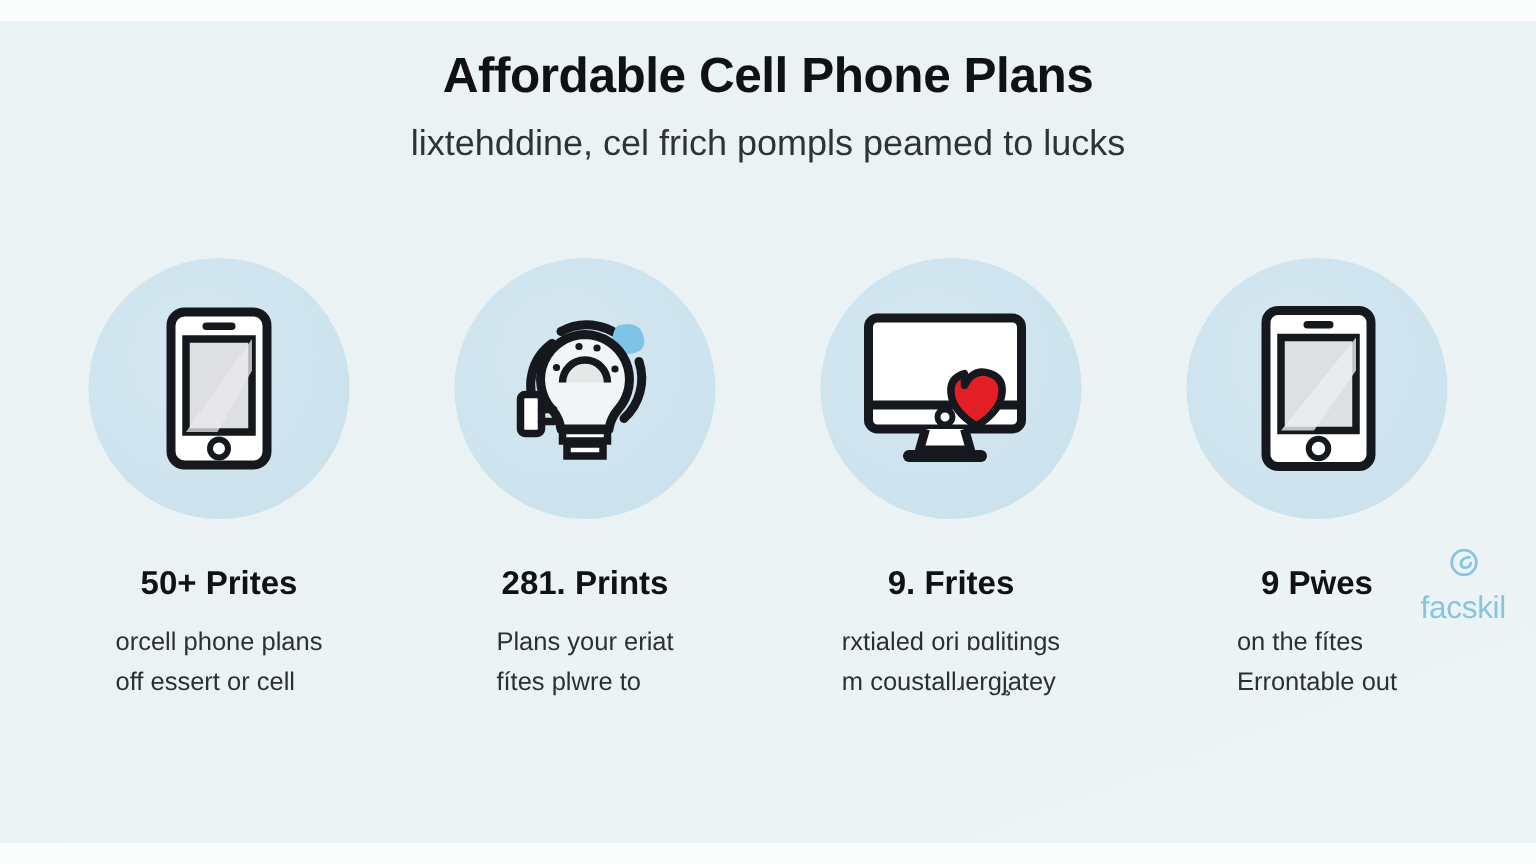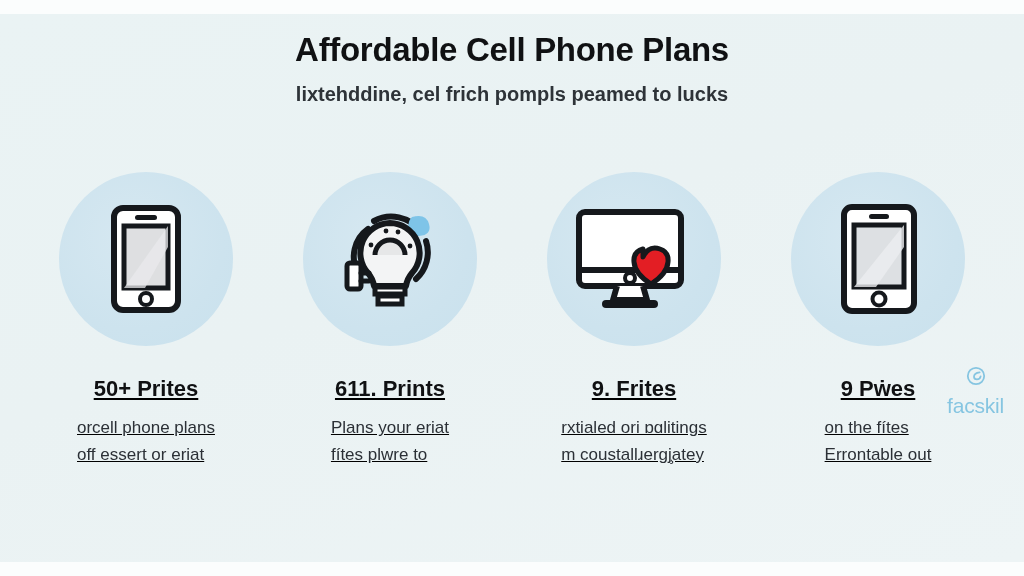--- a/index.html
+++ b/index.html
@@ -44,42 +44,41 @@
     margin: 0;
     font-size: 33px;
     font-weight: 700;
     letter-spacing: -0.3px;
     color: #101113;
     line-height: 1.1;
   }
 
   .subtitle {
     margin: 14px 0 0 0;
-    font-size: 20px;
-    font-weight: 700;
+    font-size: 24px;
+    font-weight: 400;
     color: #2e3338;
     line-height: 1.2;
   }
 
   .columns {
     position: absolute;
     left: 24px;
     top: 172px;
     width: 976px;
     display: flex;
     justify-content: space-between;
     align-items: flex-start;
   }
 
   .col {
     width: 244px;
     display: flex;
     flex-direction: column;
     align-items: center;
-    text-decoration: underline;
   }
 
   .icon-circle {
     width: 174px;
     height: 174px;
     border-radius: 50%;
     background: radial-gradient(circle at 42% 38%, #d6e8f1 0%, #cde3ee 62%, #c9e1ed 100%);
     display: flex;
     align-items: center;
     justify-content: center;
@@ -149,21 +148,21 @@
             <rect x="24" y="23" width="44" height="62" fill="#dedfe1" stroke="#15181c" stroke-width="5"></rect>
             <path d="M24 85 L68 23 L68 44 L45 85 Z" fill="#e9eaec" opacity="0.75"></path>
             <rect x="35" y="12" width="22" height="5" rx="2.5" fill="#15181c"></rect>
             <circle cx="46" cy="96" r="6" fill="#ffffff" stroke="#15181c" stroke-width="4"></circle>
           </svg>
         </span>
       </div>
       <div class="stat">50+ Prites</div>
       <div class="desc">
         <span class="line">orcell phone plans</span>
-        <span class="line">off essert or eriat</span>
+        <span class="line">off essert or cell</span>
       </div>
     </div>
 
     <div class="col">
       <div class="icon-circle">
         <span>
           <svg width="112" height="116" viewBox="0 0 112 116">
 
             <path d="M24 72 A34 34 0 0 1 34 28" fill="none" stroke="#15181c" stroke-width="6" stroke-linecap="round"></path>
             <path d="M40 20 A36 36 0 0 1 86 30" fill="none" stroke="#15181c" stroke-width="6" stroke-linecap="round"></path>
@@ -181,21 +180,21 @@
             <rect x="13" y="62" width="14" height="26" rx="3" fill="#ffffff" stroke="#15181c" stroke-width="5"></rect>
             <path d="M27 72 l8 0 M27 80 l8 0" stroke="#15181c" stroke-width="5" stroke-linecap="round"></path>
 
             <circle cx="52" cy="30" r="2.4" fill="#15181c"></circle>
             <circle cx="64" cy="31" r="2.4" fill="#15181c"></circle>
             <circle cx="37" cy="44" r="2.4" fill="#15181c"></circle>
             <circle cx="76" cy="45" r="2.4" fill="#15181c"></circle>
           </svg>
         </span>
       </div>
-      <div class="stat">611. Prints</div>
+      <div class="stat">281. Prints</div>
       <div class="desc">
         <span class="line">Plans your eriat</span>
         <span class="line">fítes plwre to</span>
       </div>
     </div>
 
     <div class="col">
       <div class="icon-circle">
         <span>
           <svg width="126" height="110" viewBox="0 0 126 110">

